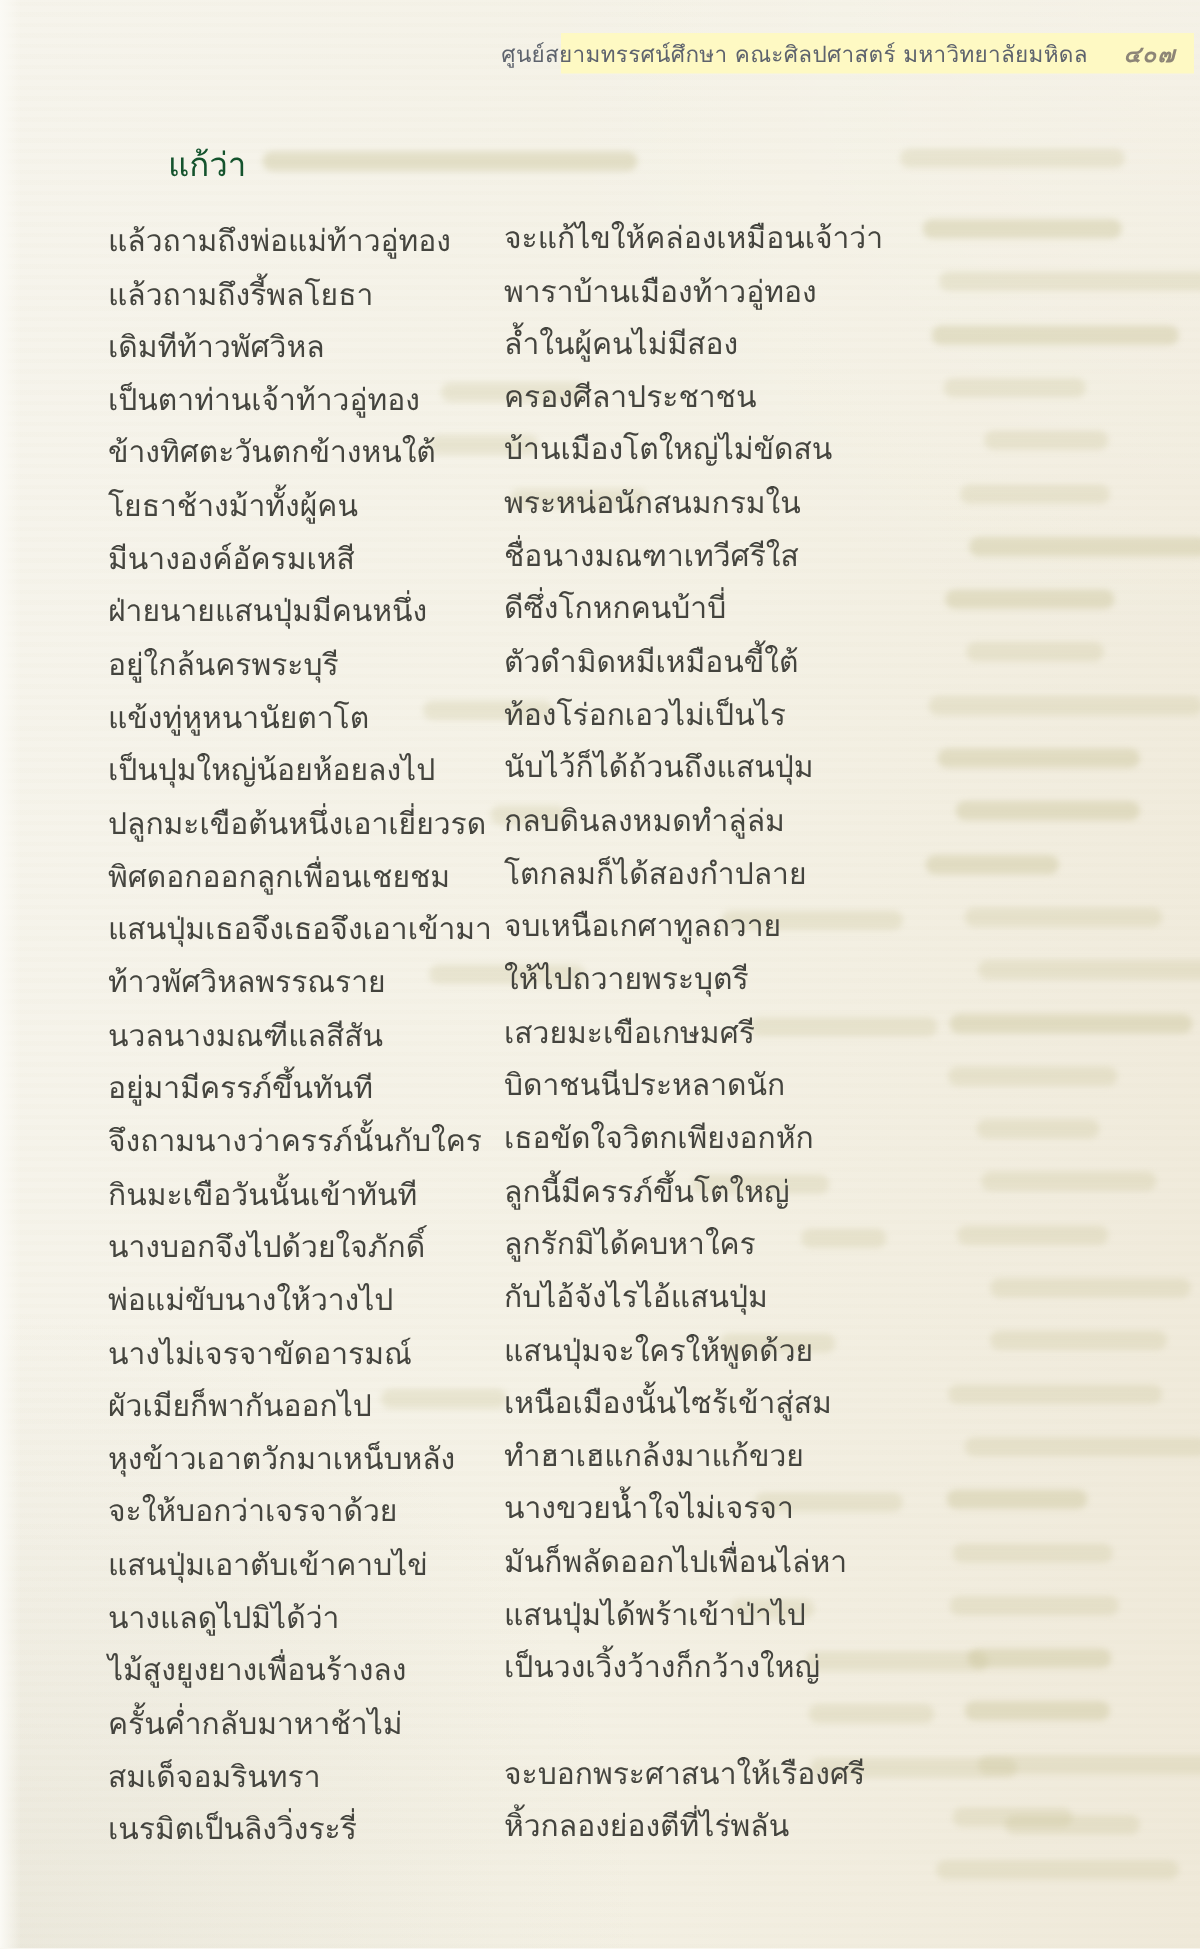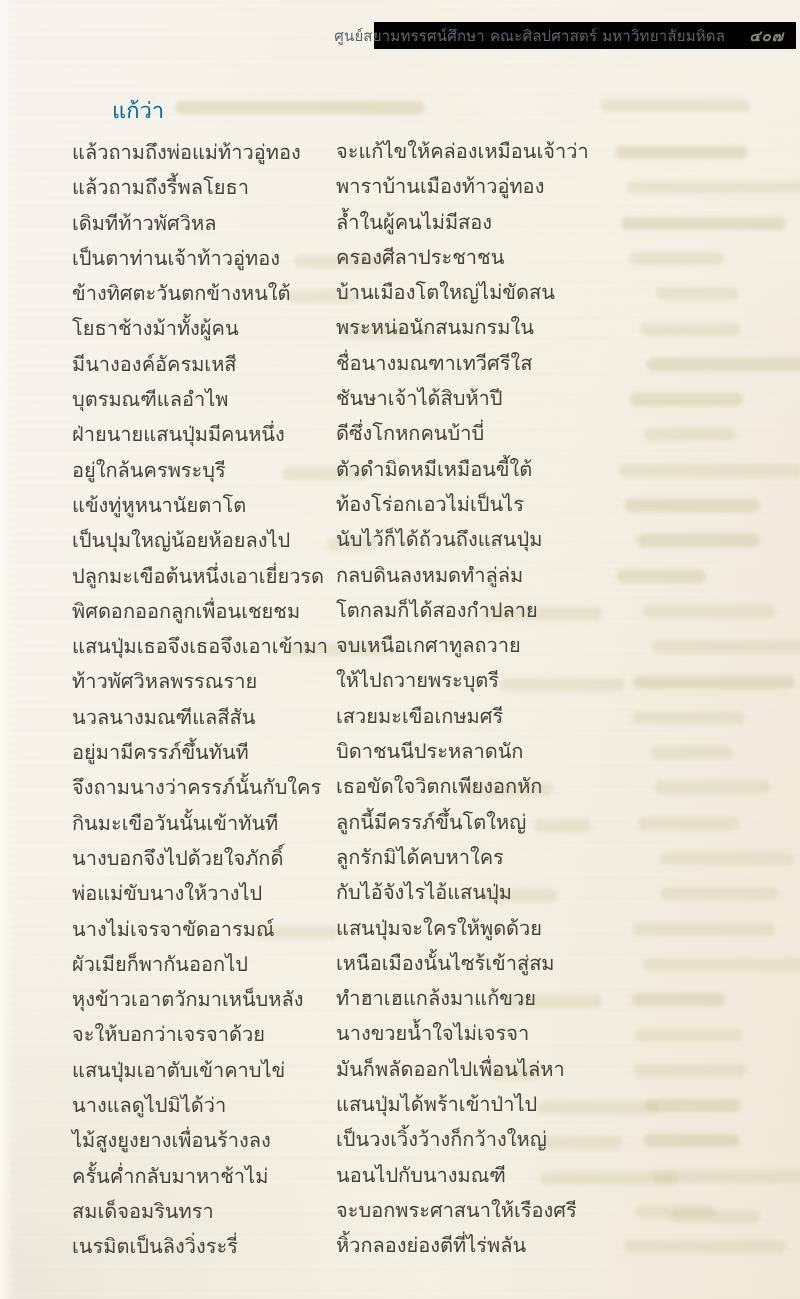--- a/index.html
+++ b/index.html
@@ -17,43 +17,43 @@
       repeating-linear-gradient(0deg, rgba(220,214,190,.05) 0 3px, transparent 3px 7px);
   }
   .page-left-edge{
     position:absolute;left:0;top:0;bottom:0;width:14px;
     background:linear-gradient(90deg,#fbfaf5,rgba(251,250,245,0));
   }
 
   
   .header-band{
     position:absolute;left:374px;right:4px;top:22px;height:27px;
-    background:#000000;
+    background:#fef9c3;
     display:flex;align-items:center;justify-content:flex-end;
     padding-right:12px;box-sizing:border-box;
   }
   .header-band .inst{
     color:#5e636d;font-size:15px;white-space:nowrap;letter-spacing:.2px;
   }
   .header-band .sep{
     width:1px;height:15px;background:#a9aeb9;margin:0 10px 0 14px;
   }
   .header-band .pageno{
     color:#8d8577;font-size:15px;font-weight:bold;letter-spacing:1px;font-style:italic;
   }
 
   
   .poem{
     position:absolute;left:72px;top:96px;width:722px;color:#44443e;
   }
   .poem-title{
-    font-size:22px;line-height:30px;margin:0 0 13px 40px;color:#0369a1;
+    font-size:22px;line-height:30px;margin:0 0 13px 40px;color:#14532d;
   }
   .poem-row{
-    display:flex;height:35.3px;align-items:flex-start;
+    display:flex;height:35.3px;align-items:flex-end;
   }
   .poem-row .cell{
     font-size:20px;line-height:27px;white-space:nowrap;
   }
   .poem-row .left{width:264px;flex:0 0 264px;}
   .poem-row .right{flex:1;font-family:Liberation Mono, monospace;}
 
   
   .bleed{
     position:absolute;height:13px;border-radius:7px;
@@ -154,24 +154,20 @@
       </div>
       <div class="poem-row">
         <div class="cell left">โยธาช้างม้าทั้งผู้คน</div>
         <div class="cell right">พระหน่อนักสนมกรมใน</div>
       </div>
       <div class="poem-row">
         <div class="cell left">มีนางองค์อัครมเหสี</div>
         <div class="cell right">ชื่อนางมณฑาเทวีศรีใส</div>
       </div>
       <div class="poem-row">
-        <div class="cell left">บุตรมณฑีแลอำไพ</div>
-        <div class="cell right">ชันษาเจ้าได้สิบห้าปี</div>
-      </div>
-      <div class="poem-row">
         <div class="cell left">ฝ่ายนายแสนปุ่มมีคนหนึ่ง</div>
         <div class="cell right">ดีซึ่งโกหกคนบ้าบี่</div>
       </div>
       <div class="poem-row">
         <div class="cell left">อยู่ใกล้นครพระบุรี</div>
         <div class="cell right">ตัวดำมิดหมีเหมือนขี้ใต้</div>
       </div>
       <div class="poem-row">
         <div class="cell left">แข้งทู่หูหนานัยตาโต</div>
         <div class="cell right">ท้องโร่อกเอวไม่เป็นไร</div>
@@ -243,21 +239,20 @@
       <div class="poem-row">
         <div class="cell left">นางแลดูไปมิได้ว่า</div>
         <div class="cell right">แสนปุ่มได้พร้าเข้าป่าไป</div>
       </div>
       <div class="poem-row">
         <div class="cell left">ไม้สูงยูงยางเพื่อนร้างลง</div>
         <div class="cell right">เป็นวงเวิ้งว้างก็กว้างใหญ่</div>
       </div>
       <div class="poem-row">
         <div class="cell left">ครั้นค่ำกลับมาหาช้าไม่</div>
-        <div class="cell right">นอนไปกับนางมณฑี</div>
       </div>
       <div class="poem-row">
         <div class="cell left">สมเด็จอมรินทรา</div>
         <div class="cell right">จะบอกพระศาสนาให้เรืองศรี</div>
       </div>
       <div class="poem-row">
         <div class="cell left">เนรมิตเป็นลิงวิ่งระรี่</div>
         <div class="cell right">หิ้วกลองย่องตีที่ไร่พลัน</div>
       </div>
     </div>

